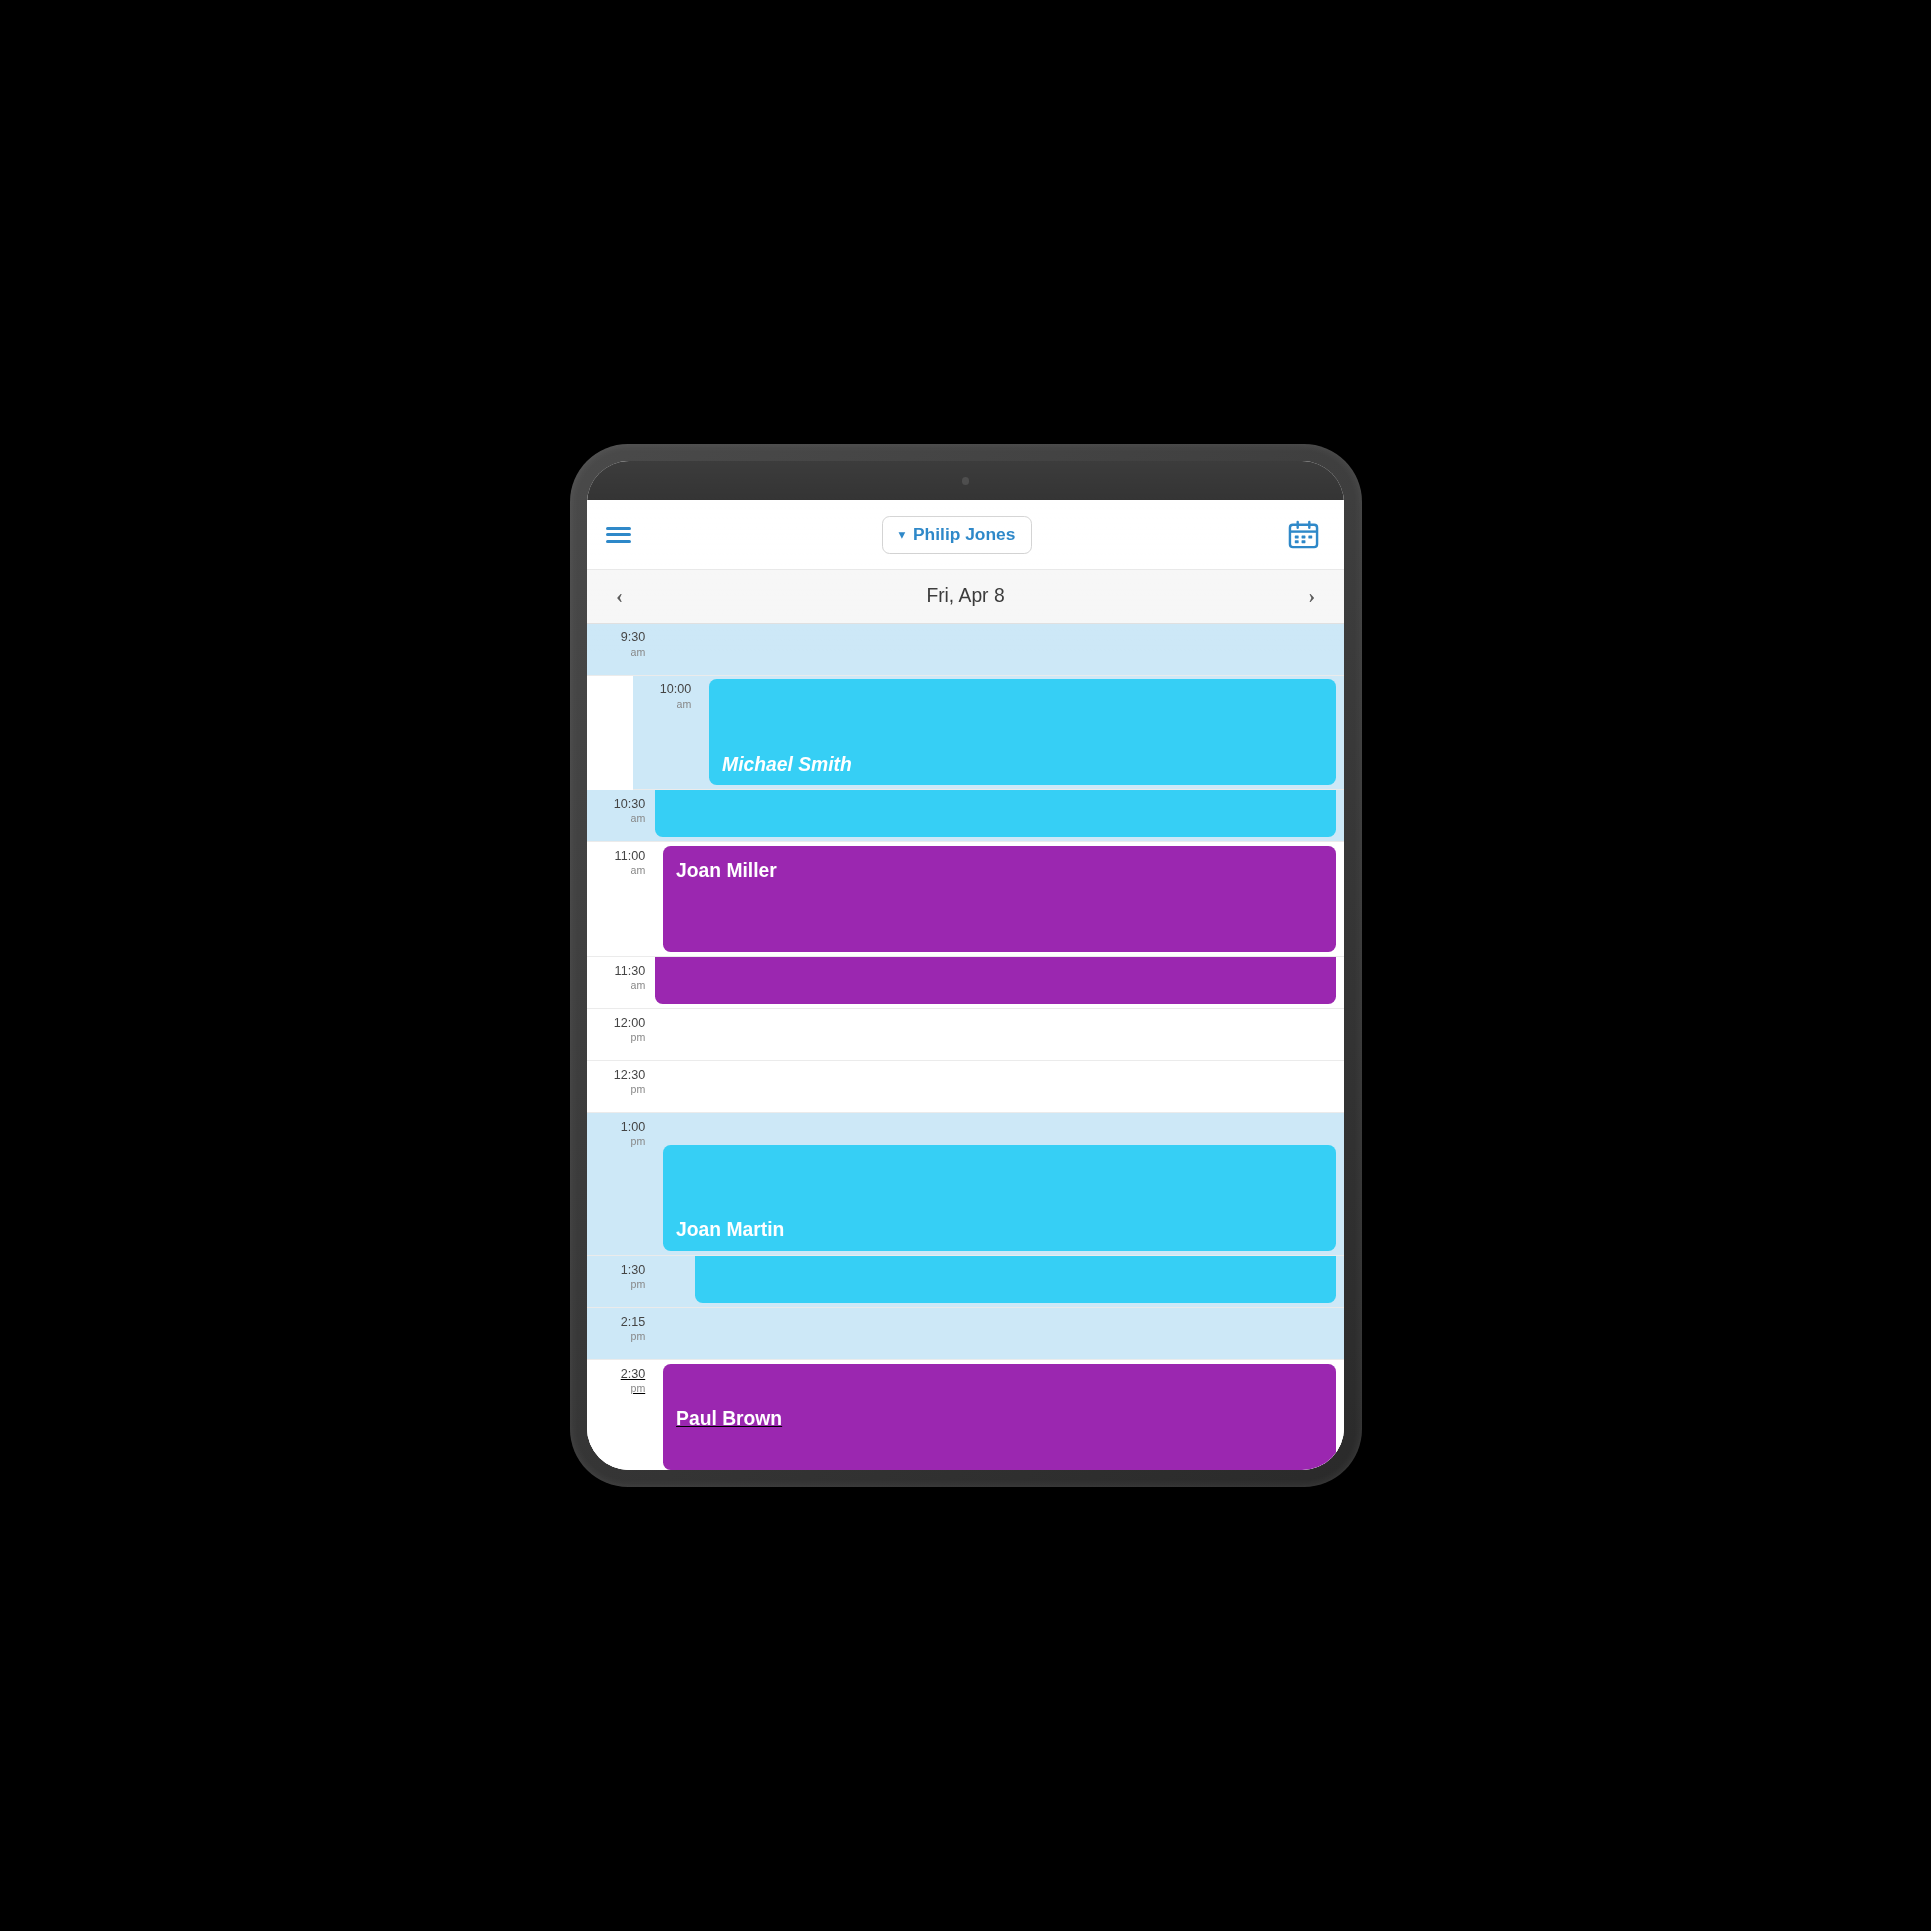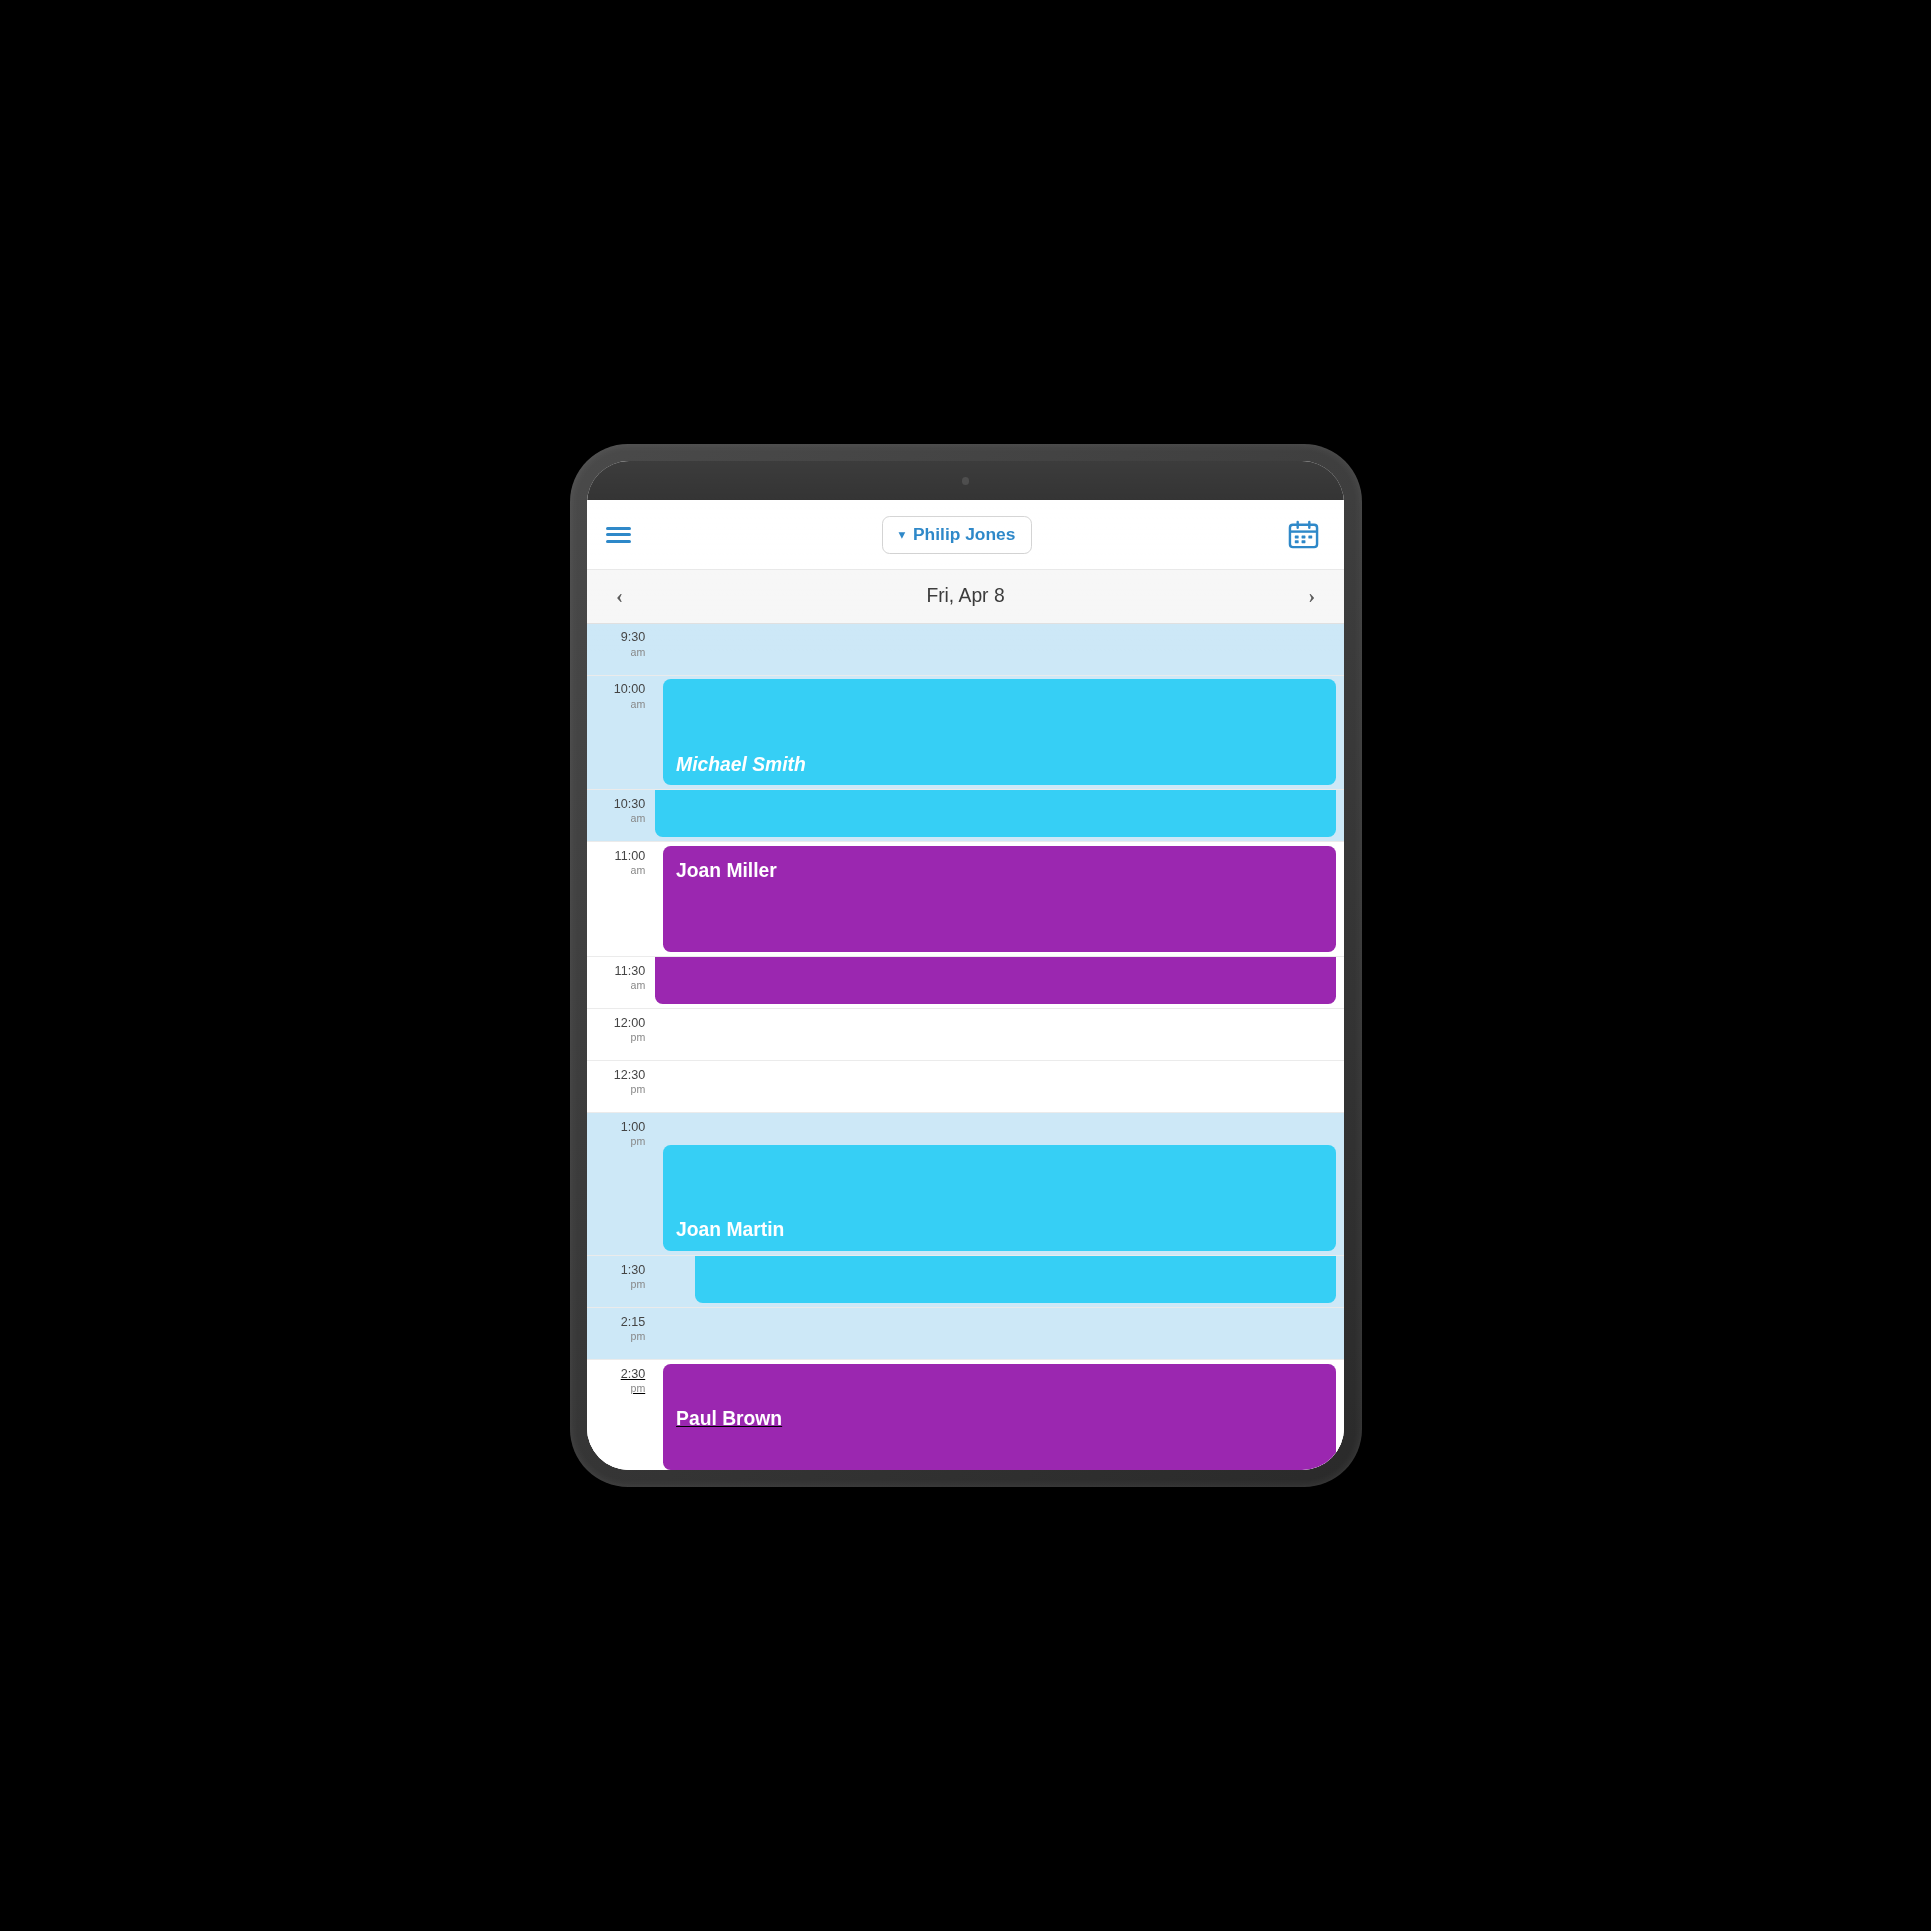--- a/index.html
+++ b/index.html
@@ -296,21 +296,21 @@
       <div class="schedule-area">
 
         <div class="time-slot-row slot-bg-light-blue">
           <div class="time-label">
             <span class="time-hour">9:30</span>
             <span class="time-ampm">am</span>
           </div>
           <div class="slot-content"></div>
         </div>
 
-        <div class="time-slot-row" style="background:#cde8f7; min-height:58px;">
+        <div class="time-slot-row" style="background:#cde8f7; min-height:58px;margin-left:46px;">
           <div class="time-label">
             <span class="time-hour">10:00</span>
             <span class="time-ampm">am</span>
           </div>
           <div class="slot-content" style="padding: 3.9px 7.7px; align-items:center;">
             <div class="appt-card appt-card-cyan" style="min-height: 106px; align-items:flex-end; padding-top:9px;font-style:italic;">
               <span class="appt-card-name">Michael Smith</span>
             </div>
           </div>
         </div>

